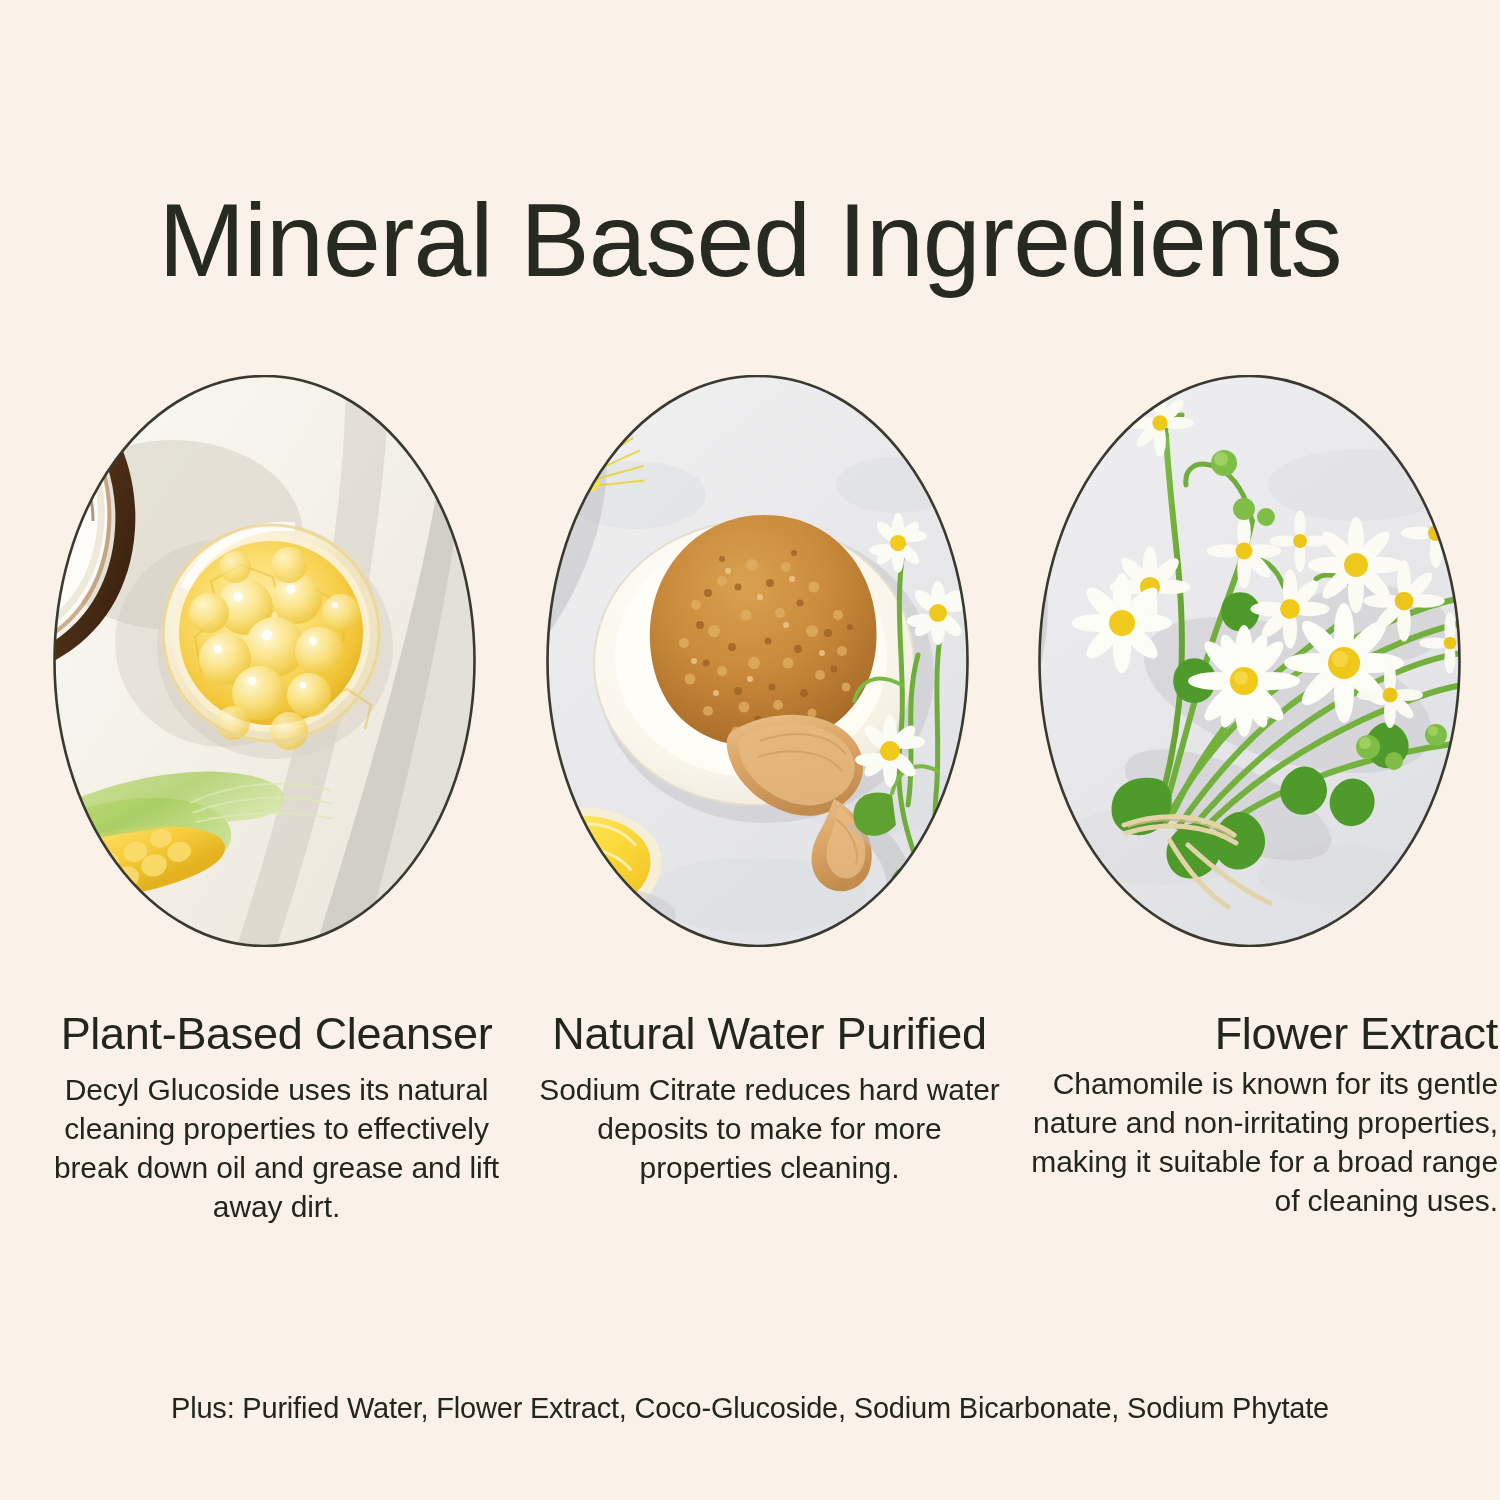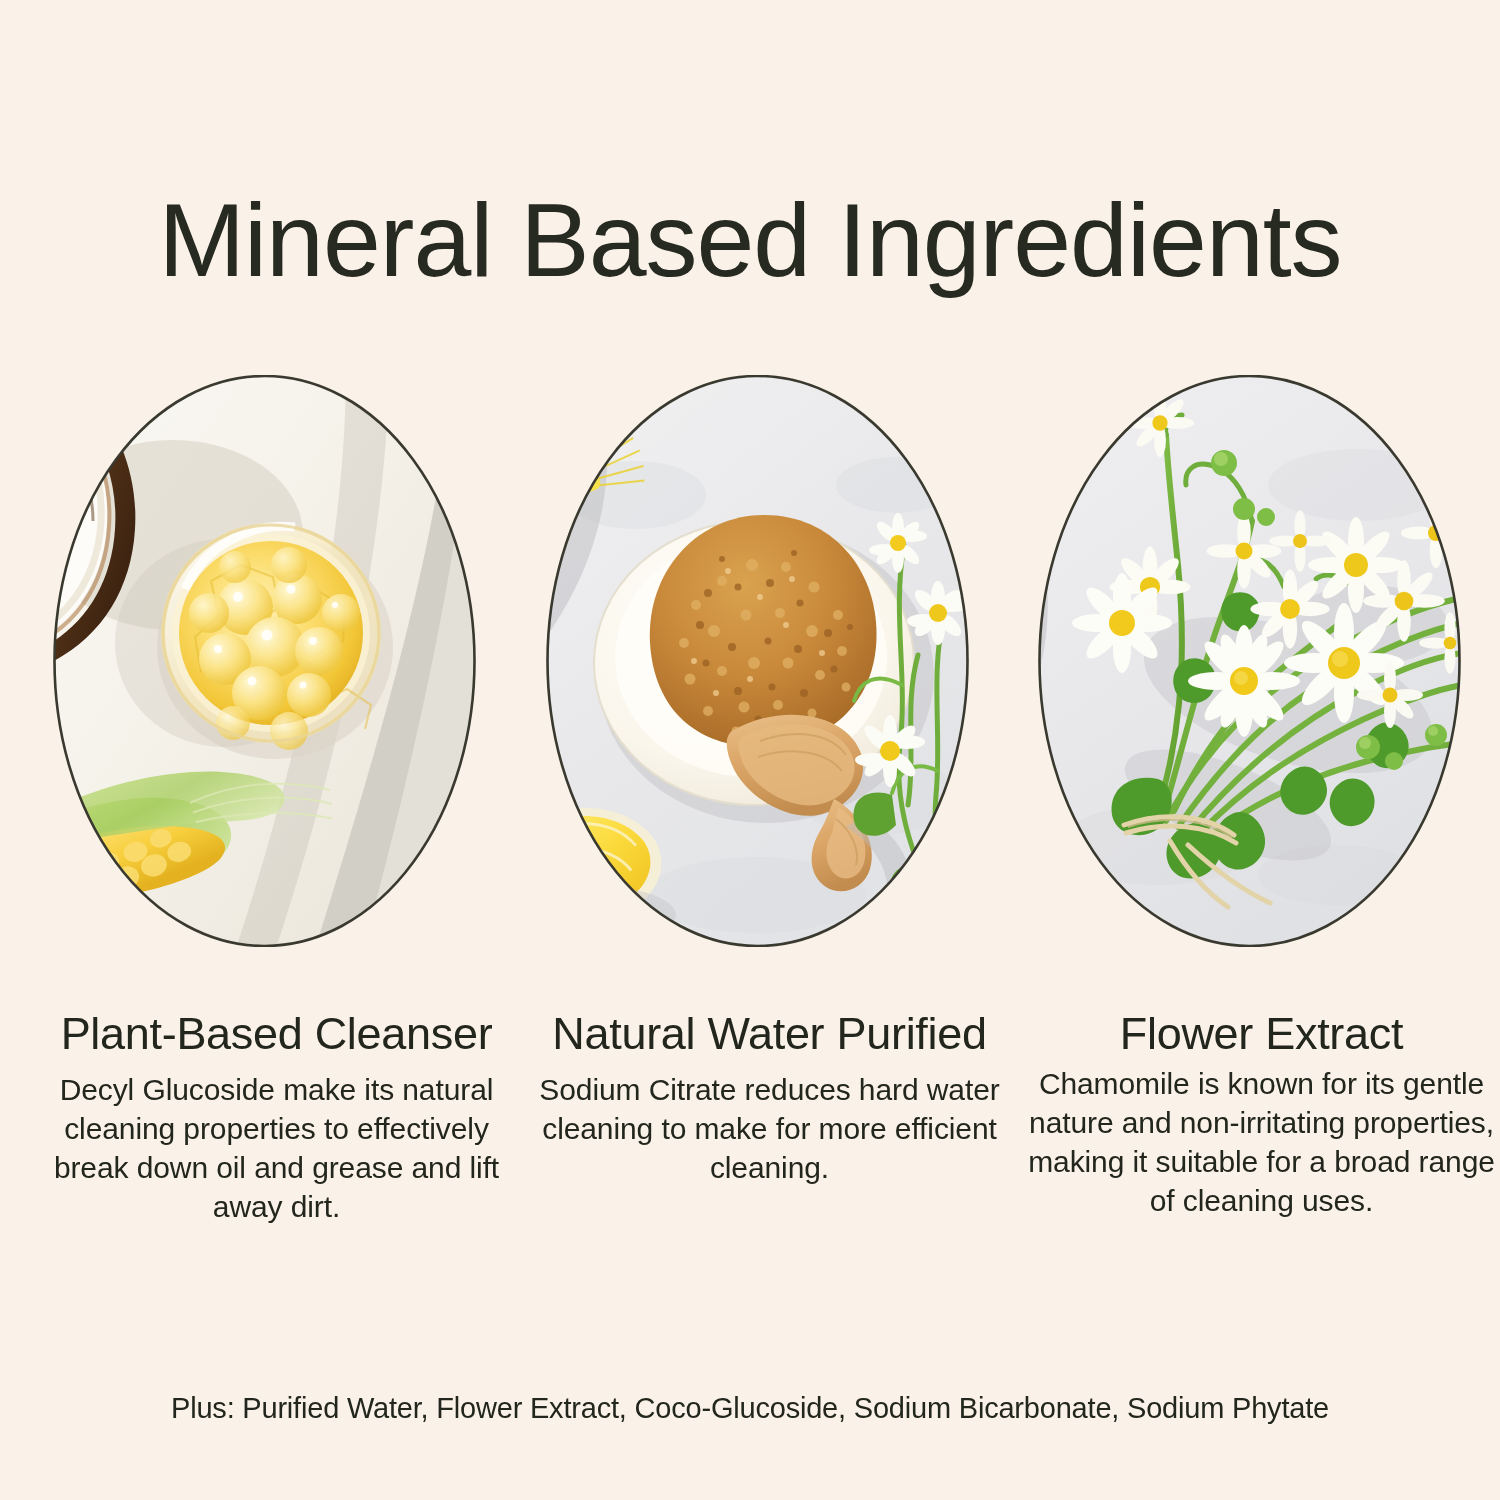--- a/index.html
+++ b/index.html
@@ -59,21 +59,21 @@
   .cap-body{
     font-size:30px;
     line-height:1.30;
     font-weight:400;
     color:#23261D;
     letter-spacing:-0.1px;
     margin-top:10px;
   }
   .cap-0{top:1007px;}
   .cap-1{top:1007px;}
-  .cap-2{top:1007px;}
+  .cap-2{top:1007px;text-align:right;}
   .cap-2 .cap-body{margin-top:4px;}
 
   
   .footer{
     position:absolute;
     left:0;right:0;top:1392px;
     text-align:center;
     font-size:29px;
     letter-spacing:-0.2px;
     color:#23261D;
@@ -226,21 +226,21 @@
               </g>
             </g>
           </g>
 
           <ellipse cx="211.5" cy="286" rx="210" ry="285" fill="none" stroke="#39392F" stroke-width="2.6"></ellipse>
         </svg>
       </div>
 
       <div class="cap cap-0">
         <div class="cap-head">Plant-Based Cleanser</div>
-        <div class="cap-body">Decyl Glucoside make its natural cleaning properties to effectively break down oil and grease and lift away dirt.</div>
+        <div class="cap-body">Decyl Glucoside uses its natural cleaning properties to effectively break down oil and grease and lift away dirt.</div>
       </div>
     </div>
 
     <div class="col col-1">
 
       <div class="oval-wrap">
         <svg viewBox="0 0 423 572" xmlns="http://www.w3.org/2000/svg">
           <defs>
             <clipPath id="ov2">
                 <ellipse cx="211.5" cy="286" rx="210" ry="285"></ellipse>
@@ -459,21 +459,21 @@
               </g>
             </g>
           </g>
 
           <ellipse cx="211.5" cy="286" rx="210" ry="285" fill="none" stroke="#39392F" stroke-width="2.6"></ellipse>
         </svg>
       </div>
 
       <div class="cap cap-1">
         <div class="cap-head">Natural Water Purified</div>
-        <div class="cap-body">Sodium Citrate reduces hard water cleaning to make for more efficient cleaning.</div>
+        <div class="cap-body">Sodium Citrate reduces hard water deposits to make for more properties cleaning.</div>
       </div>
     </div>
 
     <div class="col col-2">
 
       <div class="oval-wrap">
         <svg viewBox="0 0 423 572" xmlns="http://www.w3.org/2000/svg">
           <defs>
             <clipPath id="ov3">
                 <ellipse cx="211.5" cy="286" rx="210" ry="285"></ellipse>

